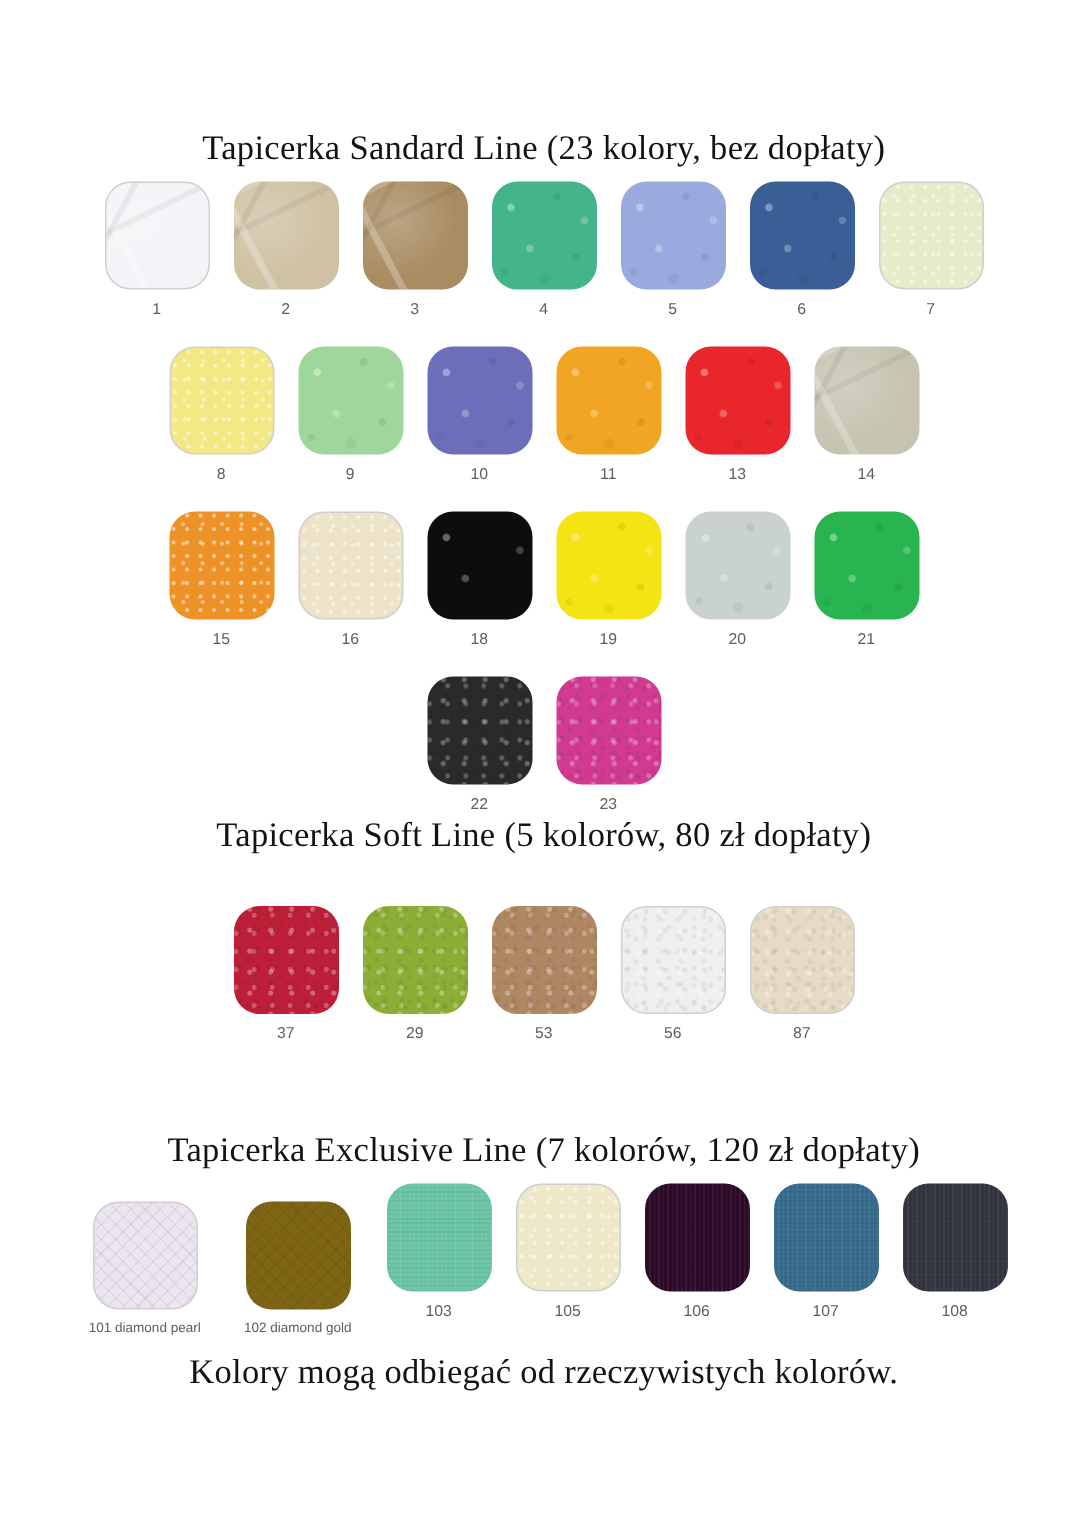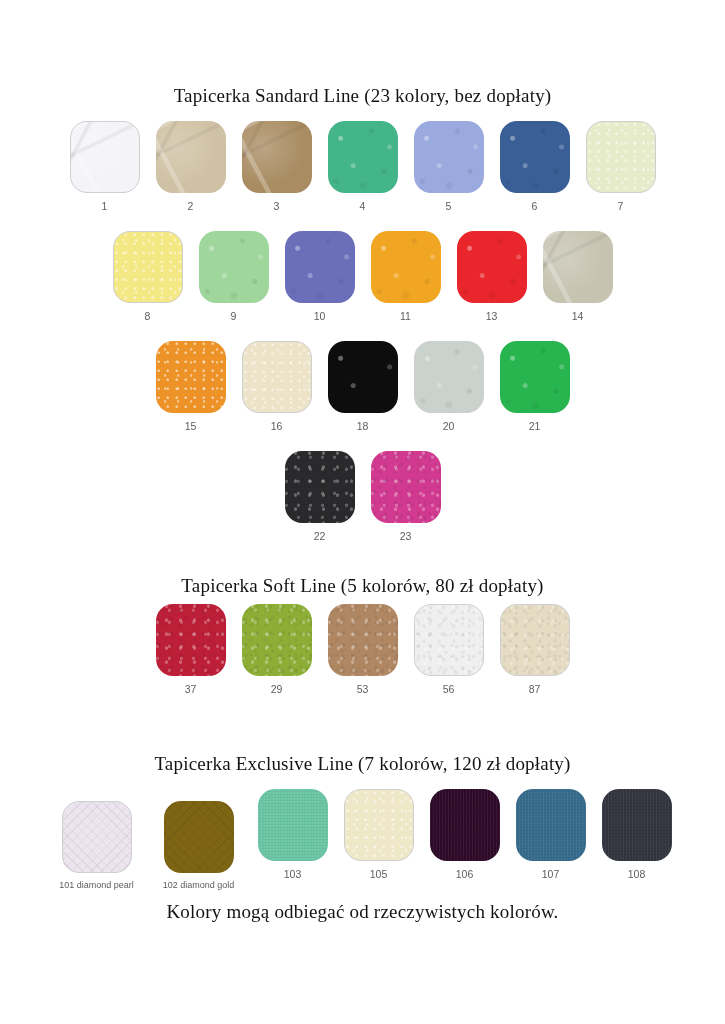--- a/index.html
+++ b/index.html
@@ -20,21 +20,21 @@
     width: 725px;
     height: 1024px;
     position: relative;
     background: #fff;
   }
 
   
   .section-title {
     text-align: center;
     font-family: "Liberation Serif", serif;
-    font-size: 19px;
+    font-size: 23px;
     font-weight: 400;
     letter-spacing: 0.2px;
     color: #131313;
     margin: 0;
     line-height: 1.2;
   }
 
   
   .swatch-row {
     display: flex;
@@ -121,21 +121,21 @@
     line-height: 1.15;
     white-space: nowrap;
   }
   .chip-label.small {
     font-size: 9px;
   }
 
   
   #standard-title { position: absolute; left: 0; right: 0; top: 85px; }
   #standard-rows  { position: absolute; left: 0; right: 0; top: 121px; }
-  #soft-title     { position: absolute; left: 0; right: 0; top: 575px; }
+  #soft-title     { position: absolute; left: 0; right: 0; top: 543px; }
   #soft-rows      { position: absolute; left: 0; right: 0; top: 604px; }
   #exclusive-title{ position: absolute; left: 0; right: 0; top: 753px; }
   #exclusive-rows { position: absolute; left: 0; right: 0; top: 789px; }
   #footer-note    { position: absolute; left: 0; right: 0; top: 901px; }
 
   .row-gap { margin-bottom: 19px; }
 </style>
 </head>
 <body>
 
@@ -238,20 +238,26 @@
           </div>
           <div class="chip-label">16</div>
         </div>
         <div class="swatch-cell">
           <div class="chip" style="background: rgb(13, 13, 13);">
             <div class="grain leather"></div>
           </div>
           <div class="chip-label">18</div>
         </div>
         <div class="swatch-cell">
+          <div class="chip" style="background: rgb(244, 228, 19);">
+            <div class="grain leather"></div>
+          </div>
+          <div class="chip-label">19</div>
+        </div>
+        <div class="swatch-cell">
           <div class="chip bordered" style="background: rgb(201, 210, 204);">
             <div class="grain leather"></div>
           </div>
           <div class="chip-label">20</div>
         </div>
         <div class="swatch-cell">
           <div class="chip" style="background: rgb(40, 180, 78);">
             <div class="grain leather"></div>
           </div>
           <div class="chip-label">21</div>

